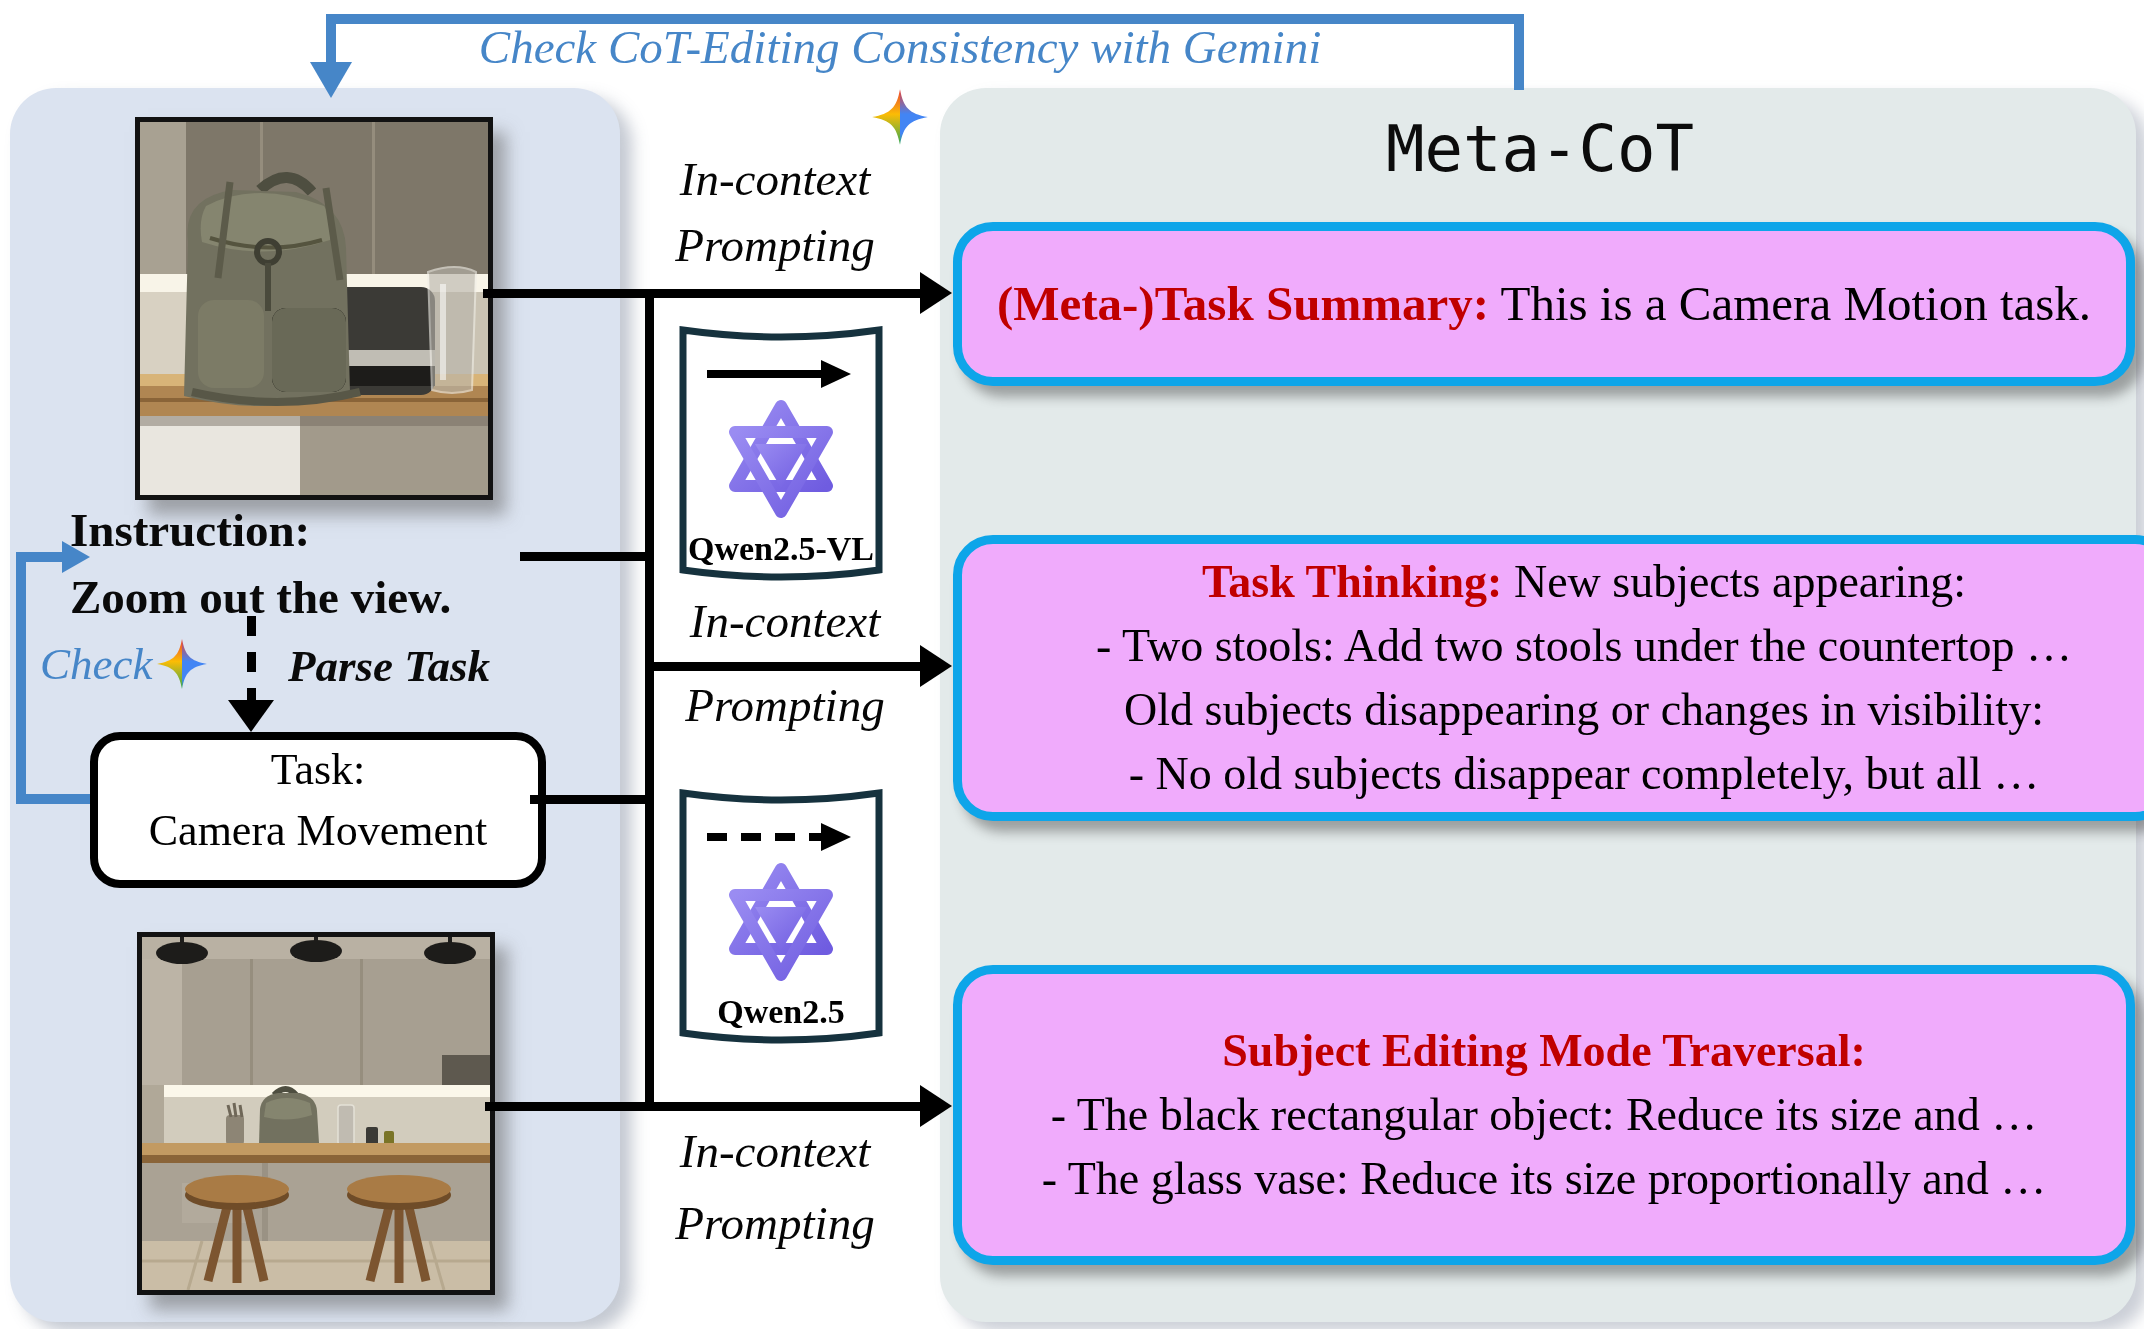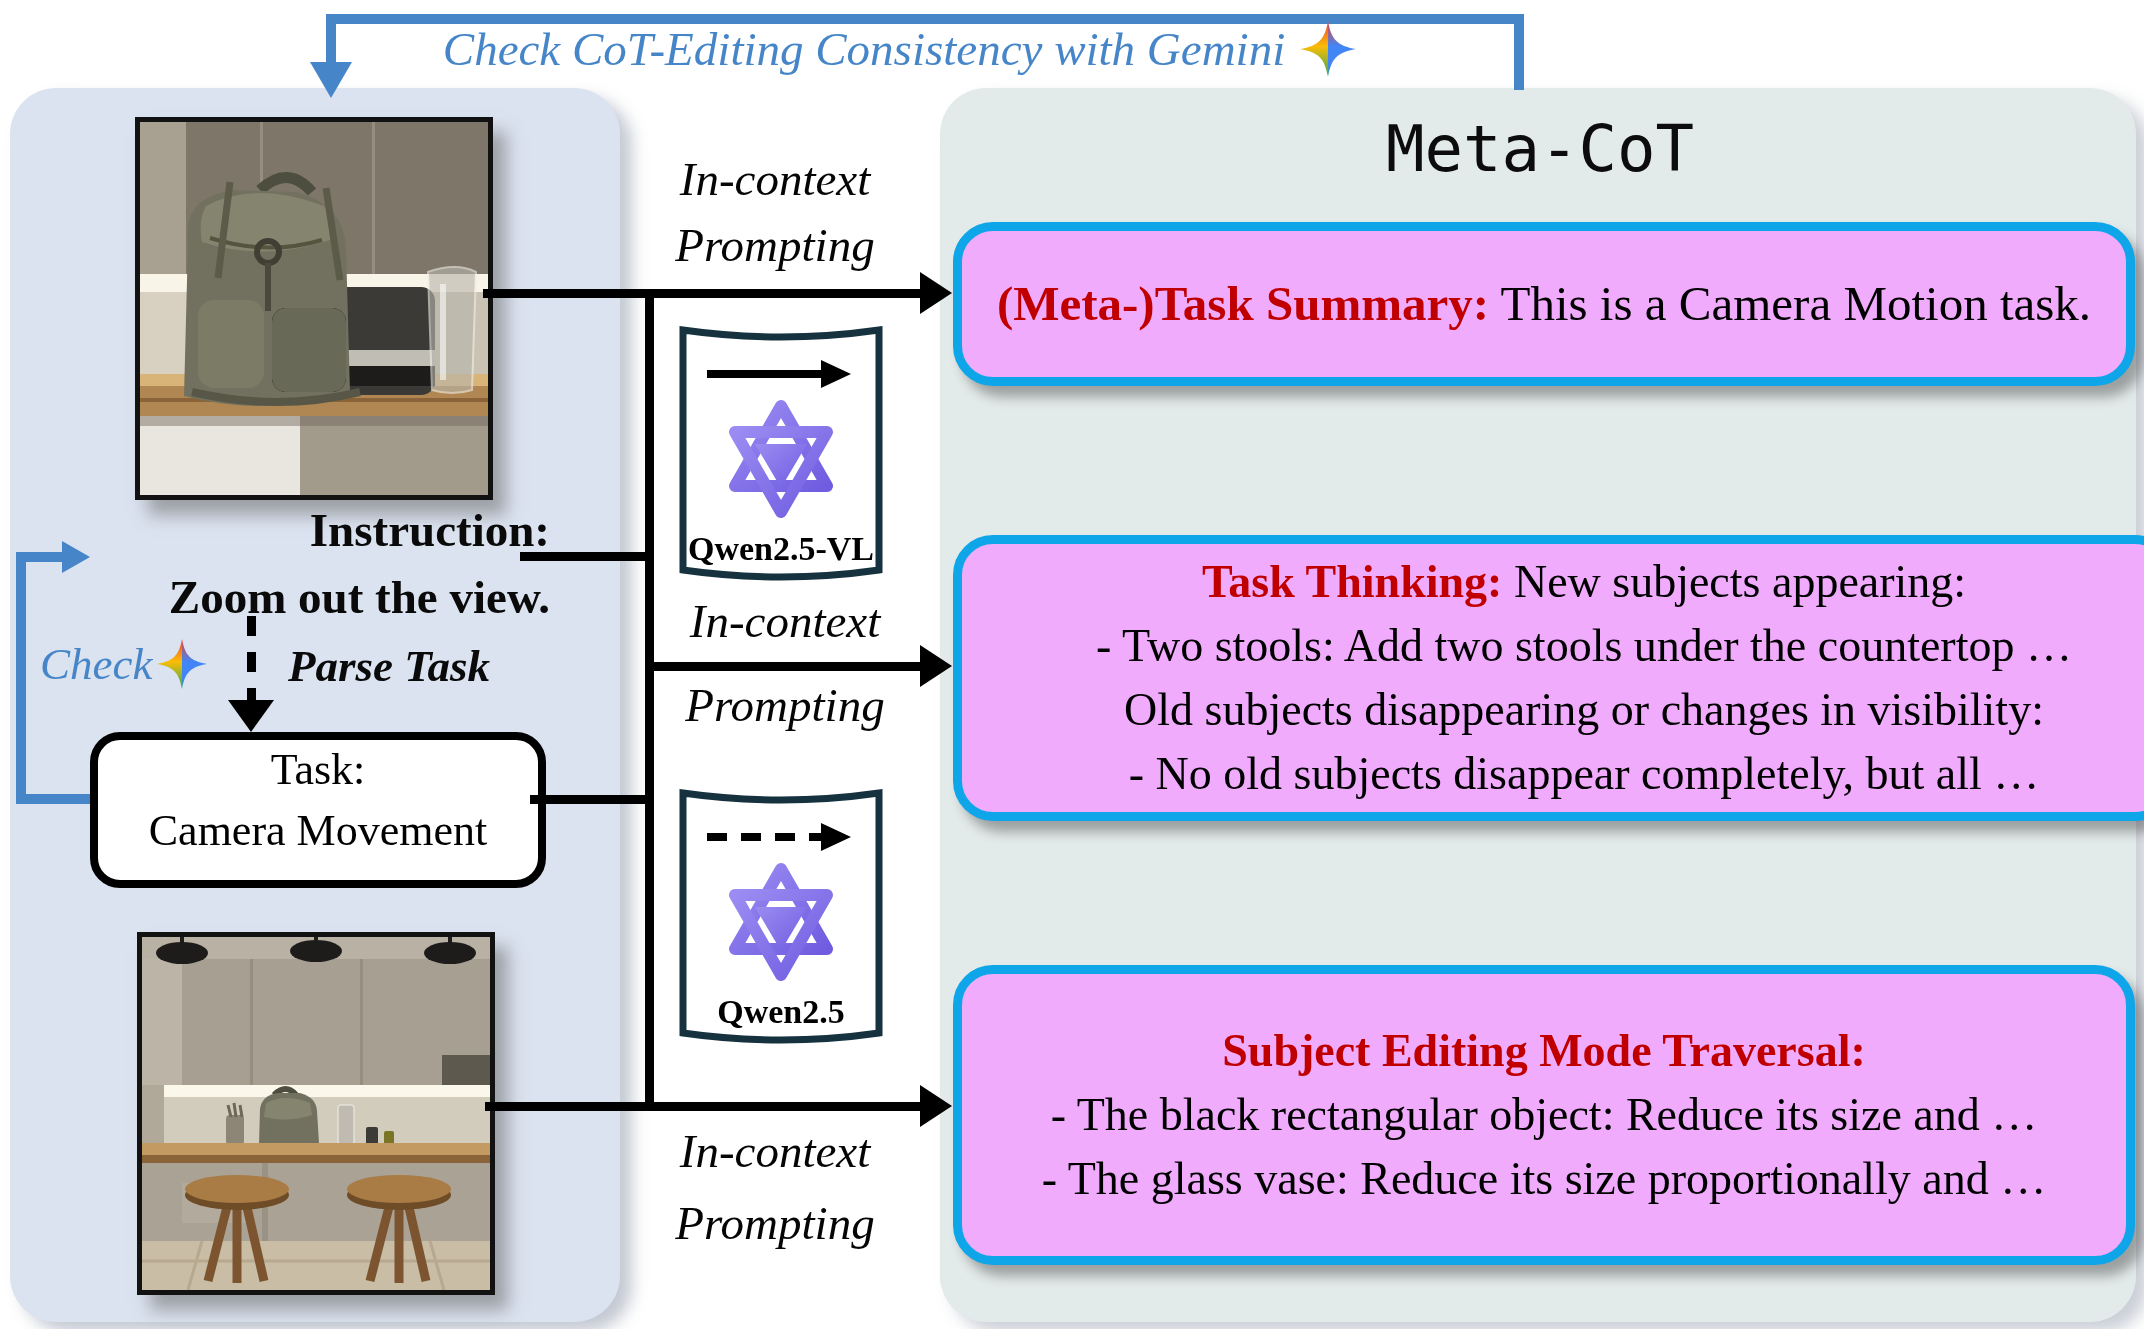--- a/index.html
+++ b/index.html
@@ -9,38 +9,38 @@
 
   
   .panel-left{left:10px;top:88px;width:610px;height:1234px;border-radius:46px;
               background:#dbe3f0;box-shadow:12px 10px 16px rgba(125,135,155,.45);}
   .panel-right{left:940px;top:88px;width:1196px;height:1234px;border-radius:46px;
                background:#e3eaea;box-shadow:12px 10px 16px rgba(125,135,155,.40);}
 
   
   .blue{background:#4686c8;}
   .hdr-label{left:340px;top:20px;width:1120px;display:flex;align-items:center;
-             justify-content:center;gap:14px;font-style:italic;font-size:47px;color:#4686c8;}
+             justify-content:center;gap:14px;font-style:italic;font-size:47px;color:#4686c8;flex-direction:column;}
   .tri{width:0;height:0;}
   .tri-down-blue{border-left:21px solid transparent;border-right:21px solid transparent;
                  border-top:36px solid #4686c8;}
   .tri-right-blue{border-top:16px solid transparent;border-bottom:16px solid transparent;
                   border-left:28px solid #4686c8;}
   .tri-right-black{border-top:21px solid transparent;border-bottom:21px solid transparent;
                    border-left:32px solid #000;}
   .tri-down-black{border-left:23px solid transparent;border-right:23px solid transparent;
                   border-top:32px solid #000;}
 
   
   .photo{border:5px solid #121212;box-shadow:13px 15px 16px rgba(105,105,105,.55);
          overflow:hidden;background:#b9b1a3;}
   .photo svg{display:block;}
 
   
-  .instr{width:480px;text-align:right;font-weight:bold;font-size:47px;color:#0a0a0a;}
+  .instr{width:480px;text-align:left;font-weight:bold;font-size:47px;color:#0a0a0a;}
   .italic-lbl{font-style:italic;font-size:45px;color:#0a0a0a;white-space:nowrap;}
   .check-lbl{display:flex;align-items:center;gap:4px;font-style:italic;
              font-size:45px;color:#4686c8;}
   .task-box{left:90px;top:732px;width:440px;height:140px;background:#ffffff;
             border:8px solid #000;border-radius:30px;display:flex;flex-direction:column;
             align-items:center;justify-content:flex-start;font-size:44px;line-height:1.38;color:#000;}
 
   
   .line{background:#000;}
   .dash-v{width:9px;background:repeating-linear-gradient(180deg,#000 0 20px,transparent 20px 36px);}

